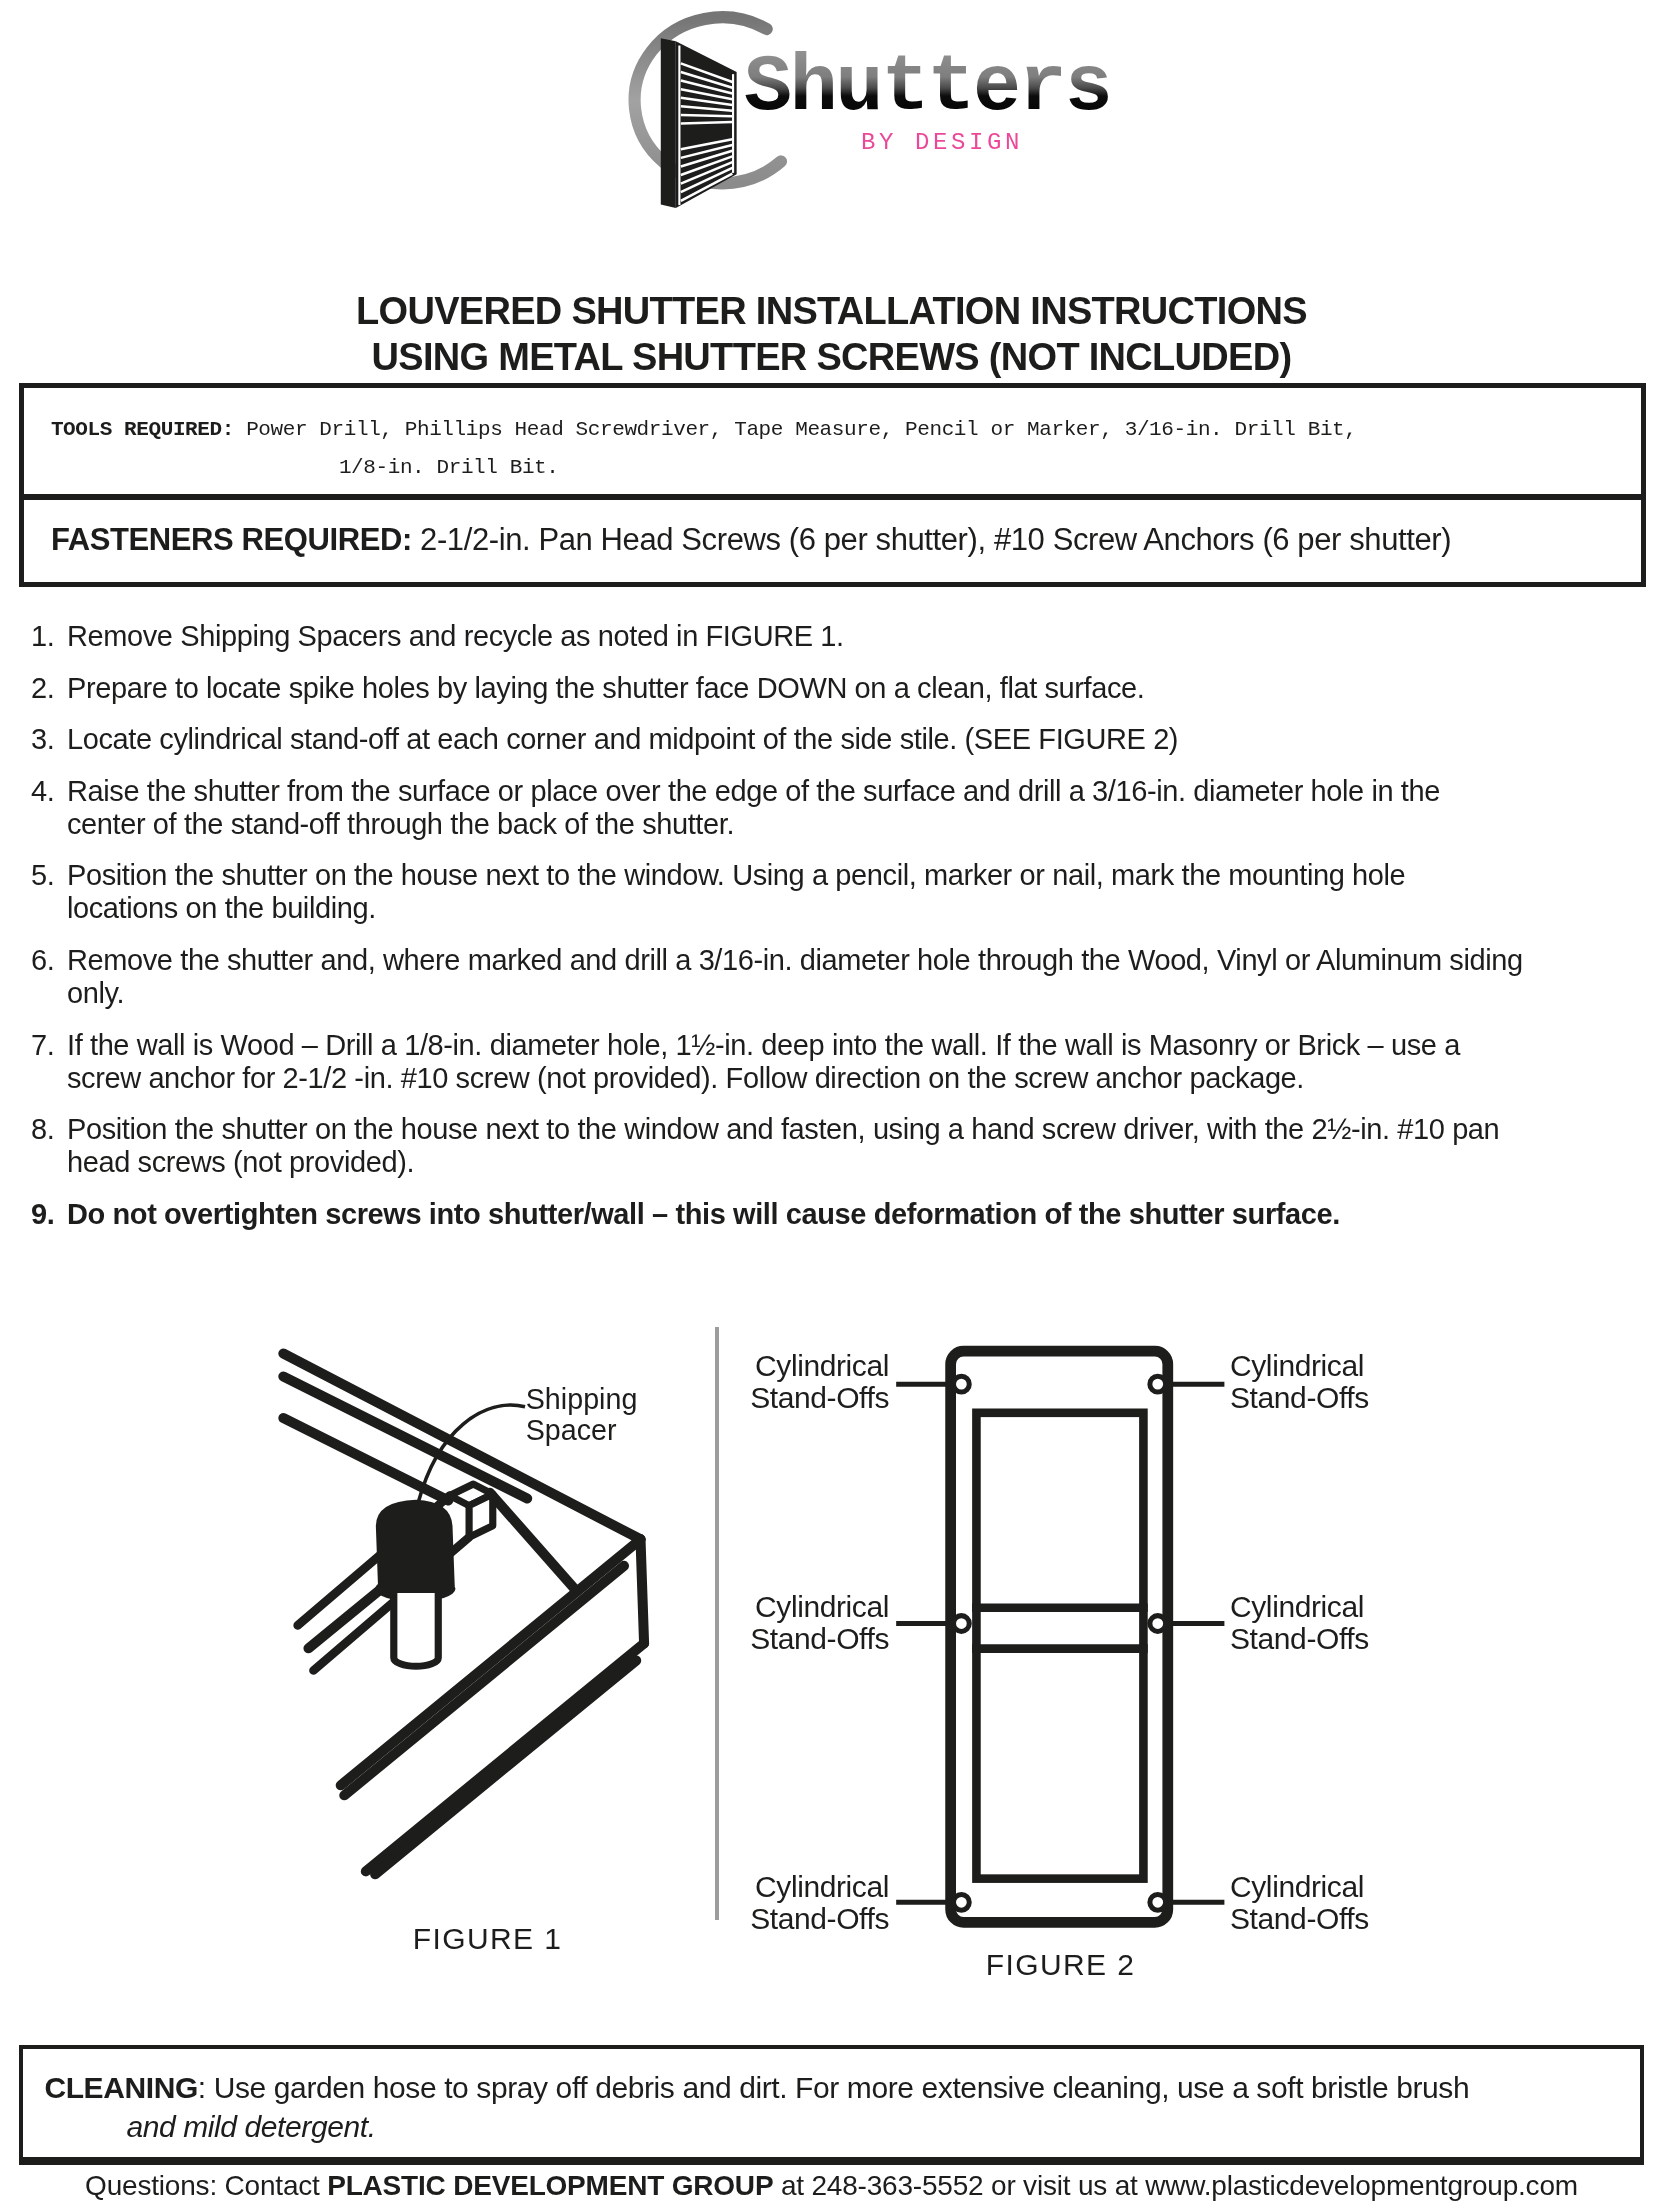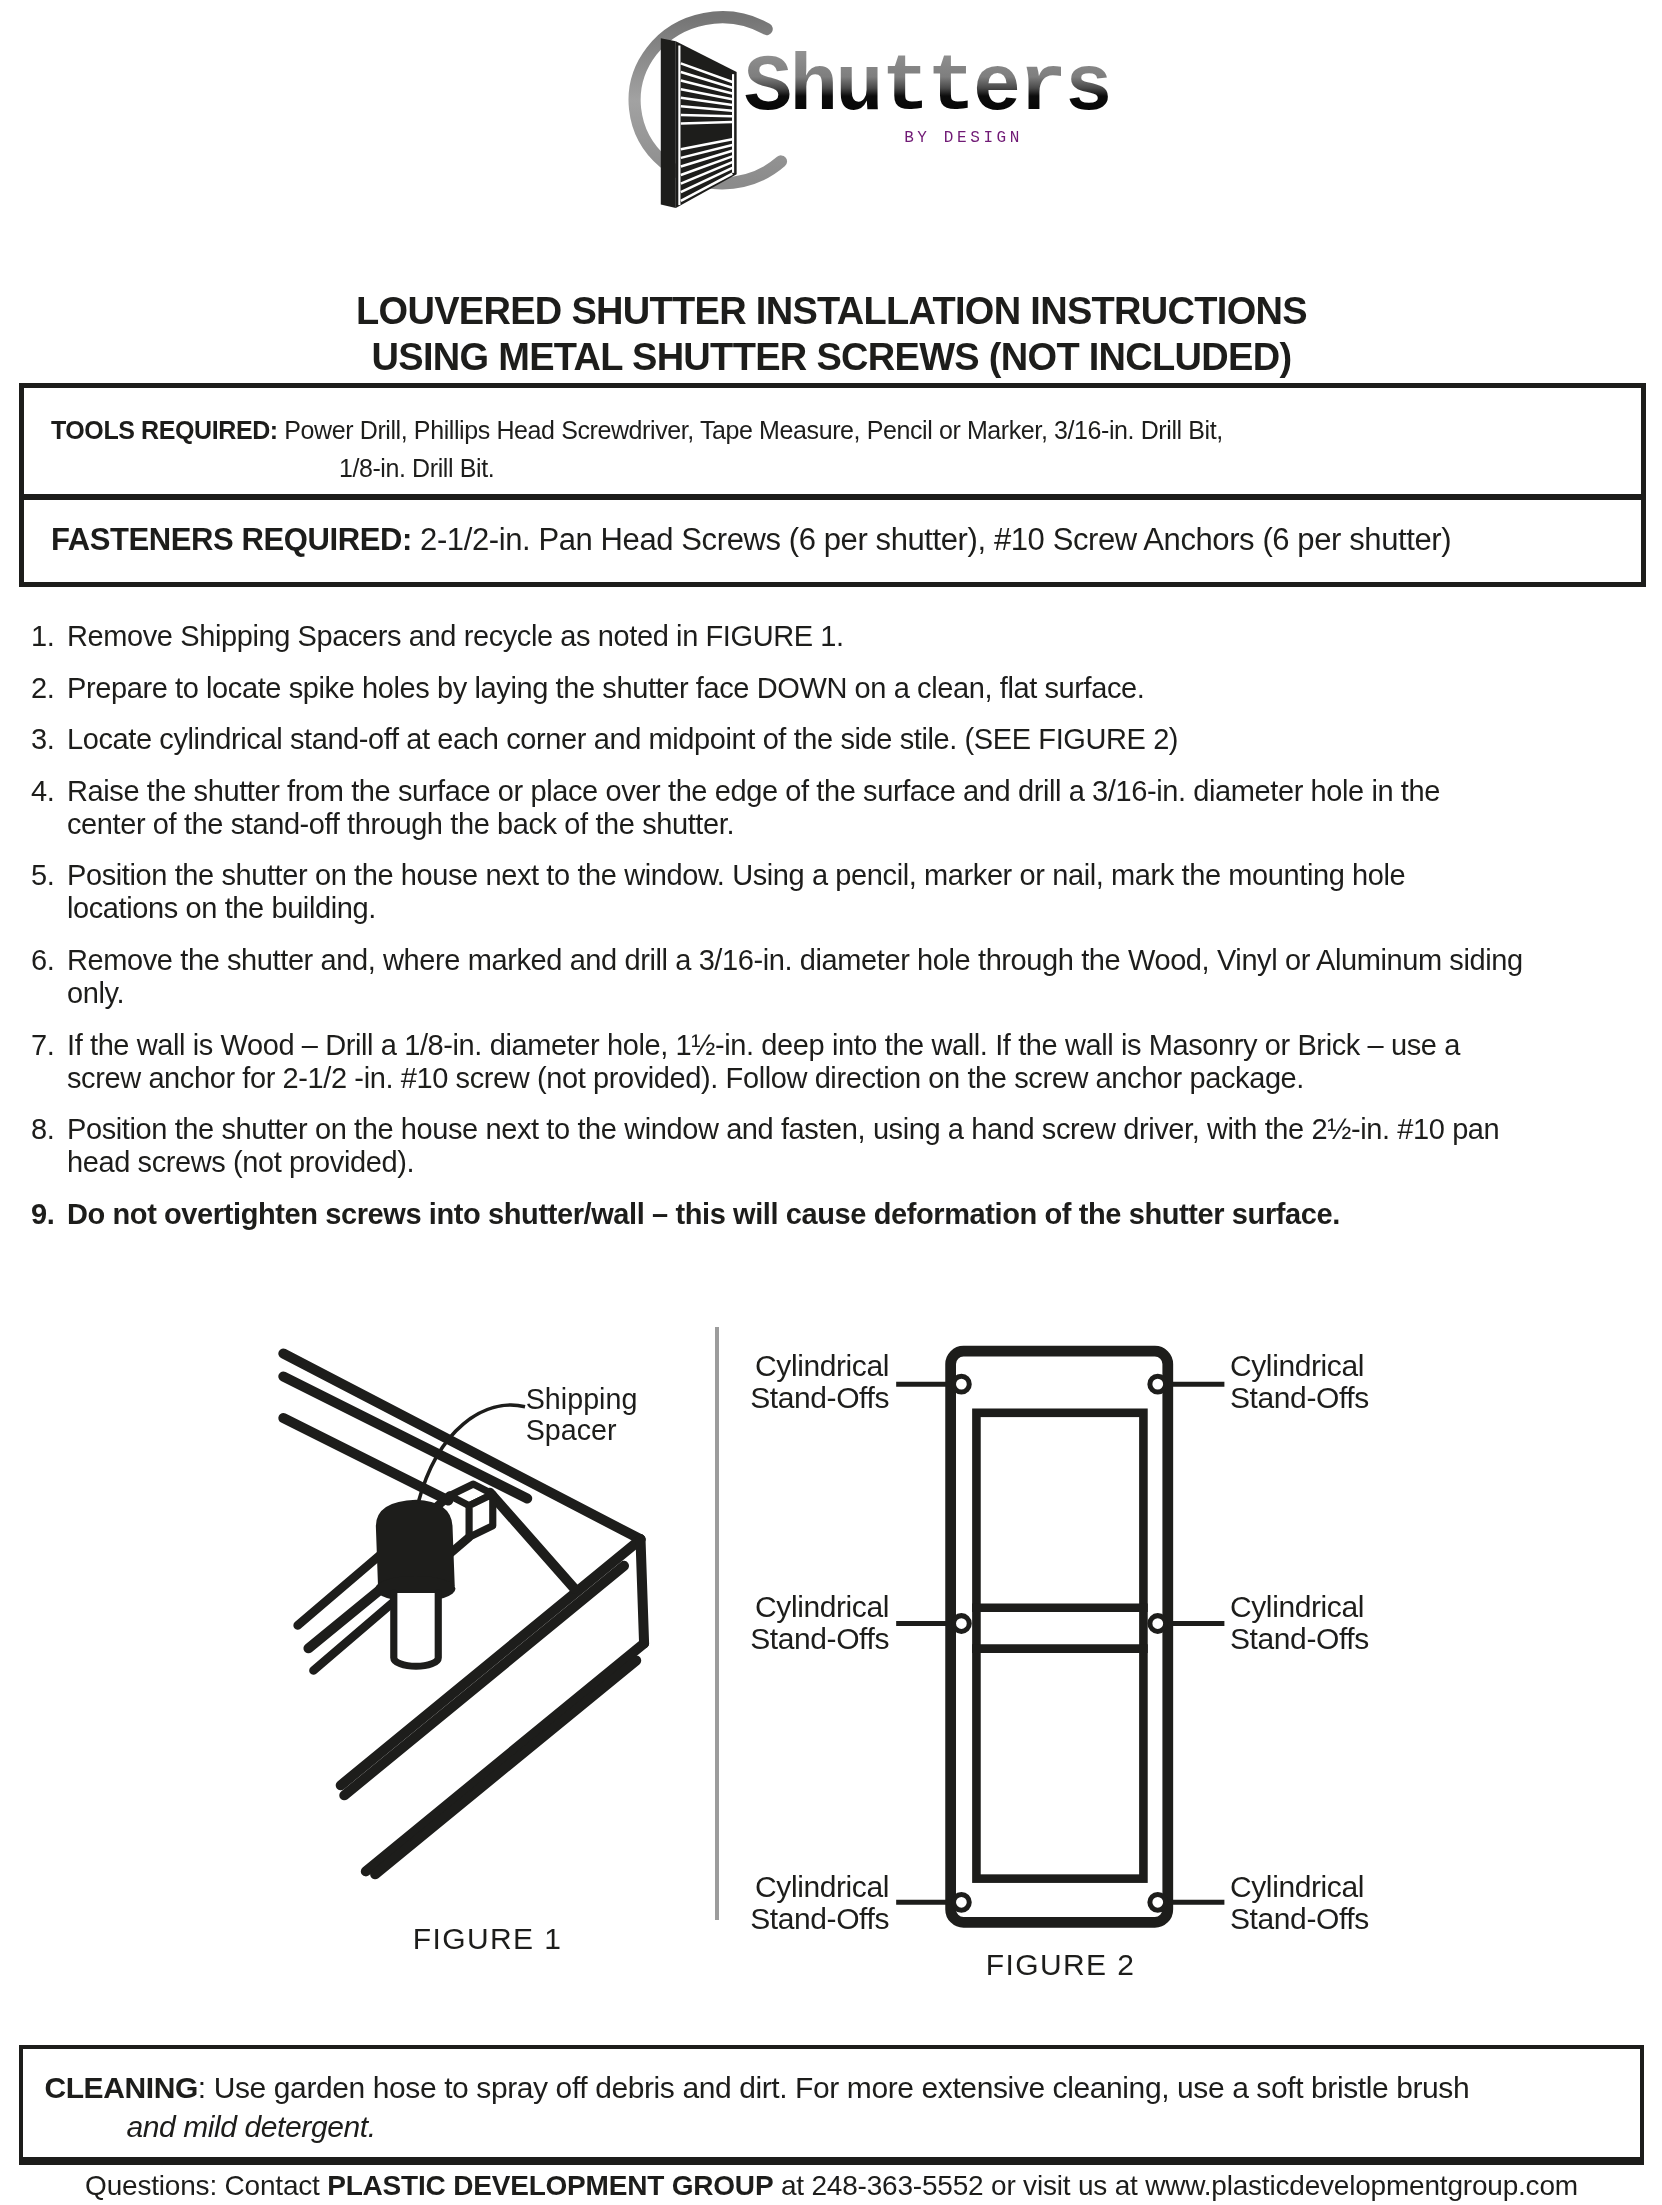--- a/index.html
+++ b/index.html
@@ -24,37 +24,37 @@
     -webkit-text-stroke:11.5px #ffffff;color:#ffffff;
   }
   .brand .fill{
     position:absolute;left:0;top:0;
     background:linear-gradient(180deg,#949494 0%,#7e7e7e 36%,#4a4a4a 50%,#0c0c0c 60%,#000 100%);
     -webkit-background-clip:text;background-clip:text;
     color:transparent;
   }
   .tagline{
     position:absolute;left:120px;top:123px;width:278px;
-    text-align:right;font-size:16px;letter-spacing:3.6px;color:#701a75;
+    text-align:right;font-size:24px;letter-spacing:3.6px;color:#ec4899;
     white-space:nowrap;
   }
   
   .title{
     position:absolute;left:0;top:266px;width:1663px;text-align:center;
     font-size:38px;font-weight:bold;line-height:46px;letter-spacing:-0.7px;margin-top:22px;
   }
   
   .reqbox{
     position:absolute;left:19.4px;top:383px;width:1617px;
     border:5px solid #1d1d1b;
   }
   .req-row1{
     min-height:75px;border-bottom:6.5px solid #1d1d1b;
     padding:23px 13px 6.5px 26.5px;
-    font-size:25px;line-height:38px;letter-spacing:-0.4px;white-space:nowrap;
+    font-size:21px;line-height:38px;letter-spacing:-0.4px;white-space:nowrap;font-family:Liberation Mono, monospace;
   }
   .req-row2{
     padding:22px 13px 24.4px 26.5px;
     font-size:31px;line-height:36px;letter-spacing:-0.4px;white-space:nowrap;
   }
   .req-label{font-weight:bold;}
   .req-indent{padding-left:288px;}
   
   .steps{position:absolute;left:31px;top:620px;width:1620px;list-style:none;margin:0;padding:0;}
   .steps li{

